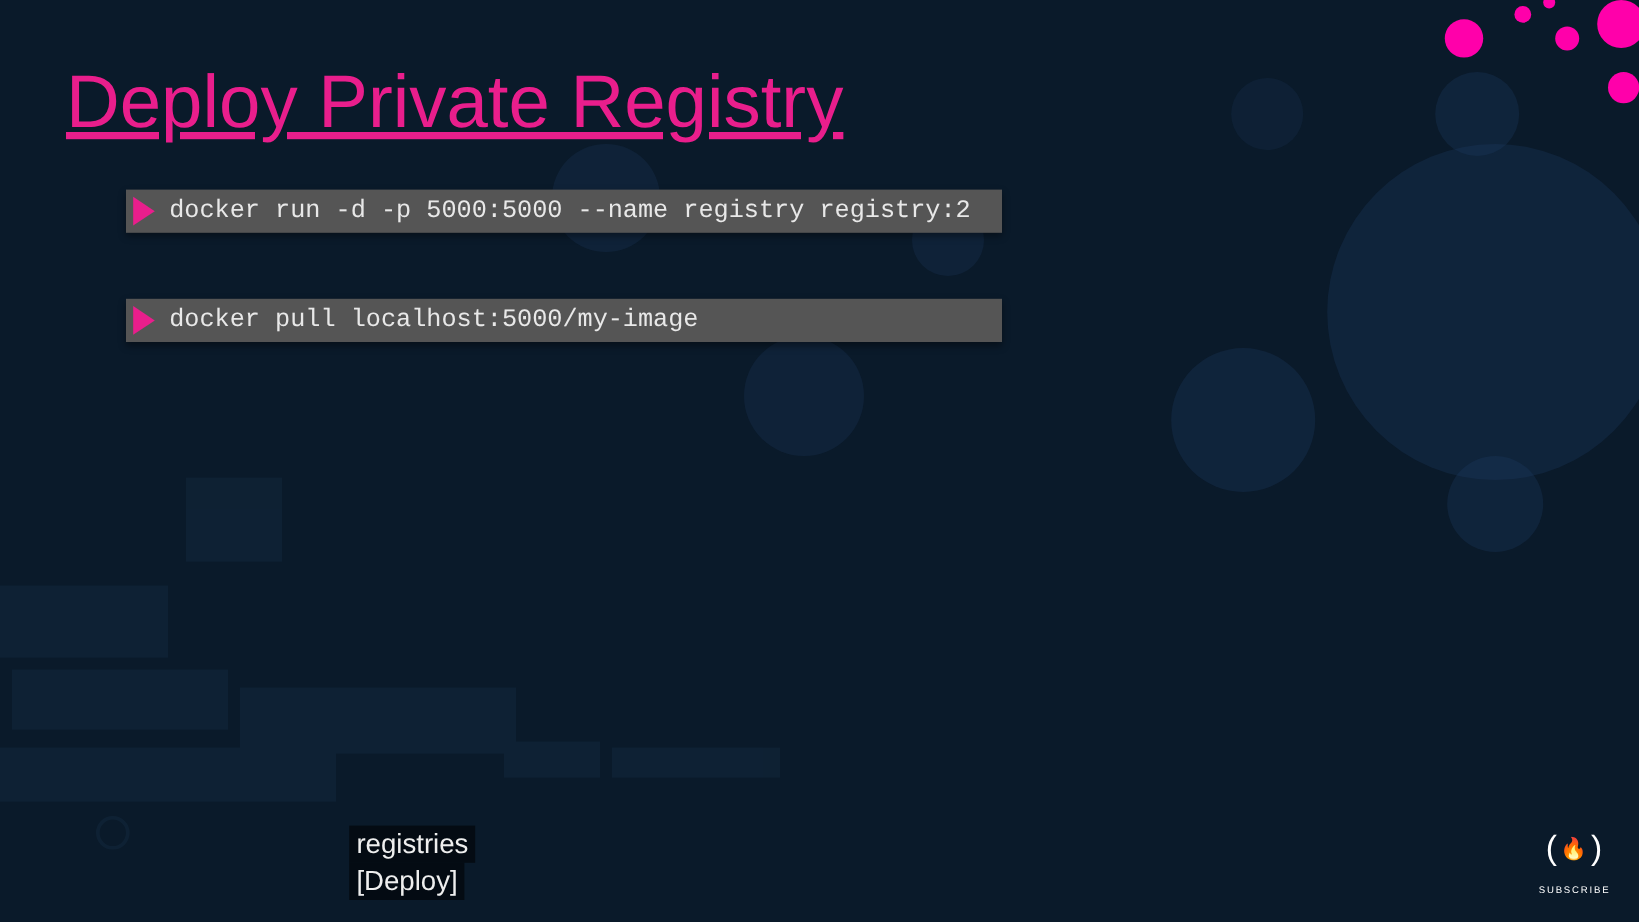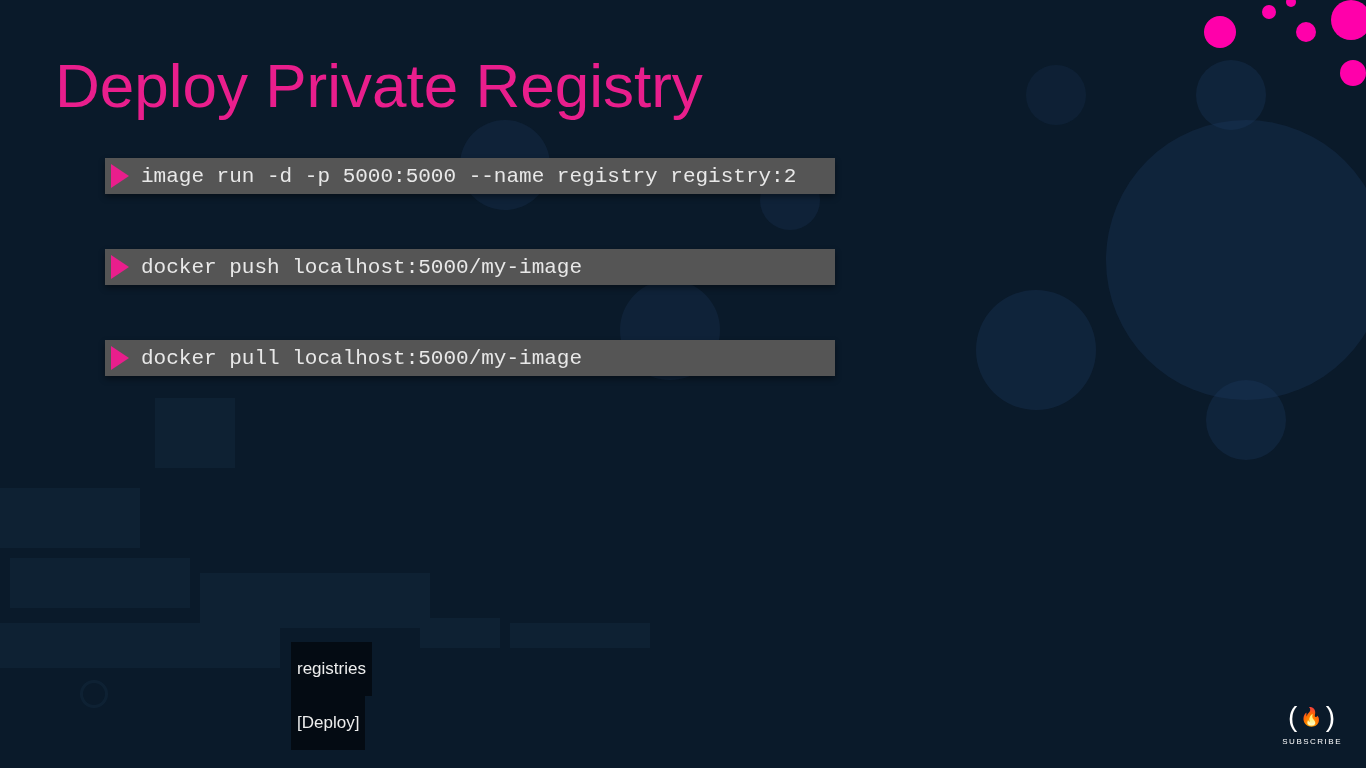--- a/index.html
+++ b/index.html
@@ -35,20 +35,21 @@
     .dot-4 { width: 40px; height: 40px; right: -5px; top: 0px; }
     .dot-5 { width: 26px; height: 26px; right: 0px; top: 60px; }
     .dot-6 { width: 10px; height: 10px; right: 70px; top: -3px; }
     .title {
       font-size: 62px;
       font-weight: 400;
       color: #e91e8c;
       position: absolute;
       top: 50px;
       left: 55px;
+      text-decoration: underline;
     }
     .commands {
       position: absolute;
       top: 158px;
       left: 105px;
       width: 730px;
     }
     .cmd-block {
       background: #555555;
       display: flex;
@@ -75,22 +76,22 @@
       white-space: nowrap;
     }
     .caption-box {
       position: absolute;
       bottom: 18px;
       left: 291px;
     }
     .caption-line {
       background: rgba(0,0,0,0.55);
       color: #eeeeee;
-      font-size: 17px;
-      padding: 17px 6px;
+      font-size: 23px;
+      padding: 2px 6px;
       display: inline-block;
     }
     .subscribe-widget {
       position: absolute;
       bottom: 22px;
       right: 24px;
       text-align: center;
     }
     .fire-brackets {
       color: #ffffff;
@@ -104,21 +105,21 @@
     }
     .fire-icon {
       display: inline-block;
       font-size: 18px;
       line-height: 1;
     }
     .subscribe-label {
       color: #ffffff;
       font-size: 8px;
       letter-spacing: 1.5px;
-      margin-top: 4px;
+      margin-top: 14px;
     }
     .watermark {
       position: absolute;
       left: 0;
       bottom: 60px;
       width: 650px;
       height: 280px;
       opacity: 0.06;
     }
     .wm-shape {
@@ -162,25 +163,21 @@
   <div class="wm-shape wm-6"></div>
   <div class="wm-shape wm-7"></div>
   <div class="wm-circle"></div>
 </div>
 
 <h1 class="title">Deploy Private Registry</h1>
 
 <div class="commands">
   <div class="cmd-block">
     <div class="play-arrow"></div>
-    <span class="cmd-text">image run -d -p 5000:5000 --name registry registry:2</span>
-  </div>
-  <div class="cmd-block">
-    <div class="play-arrow"></div>
-    <span class="cmd-text">docker push localhost:5000/my-image</span>
+    <span class="cmd-text">docker run -d -p 5000:5000 --name registry registry:2</span>
   </div>
   <div class="cmd-block">
     <div class="play-arrow"></div>
     <span class="cmd-text">docker pull localhost:5000/my-image</span>
   </div>
 </div>
 
 <div class="caption-box">
   <div><span class="caption-line">registries</span></div>
   <div><span class="caption-line">[Deploy]</span></div>

